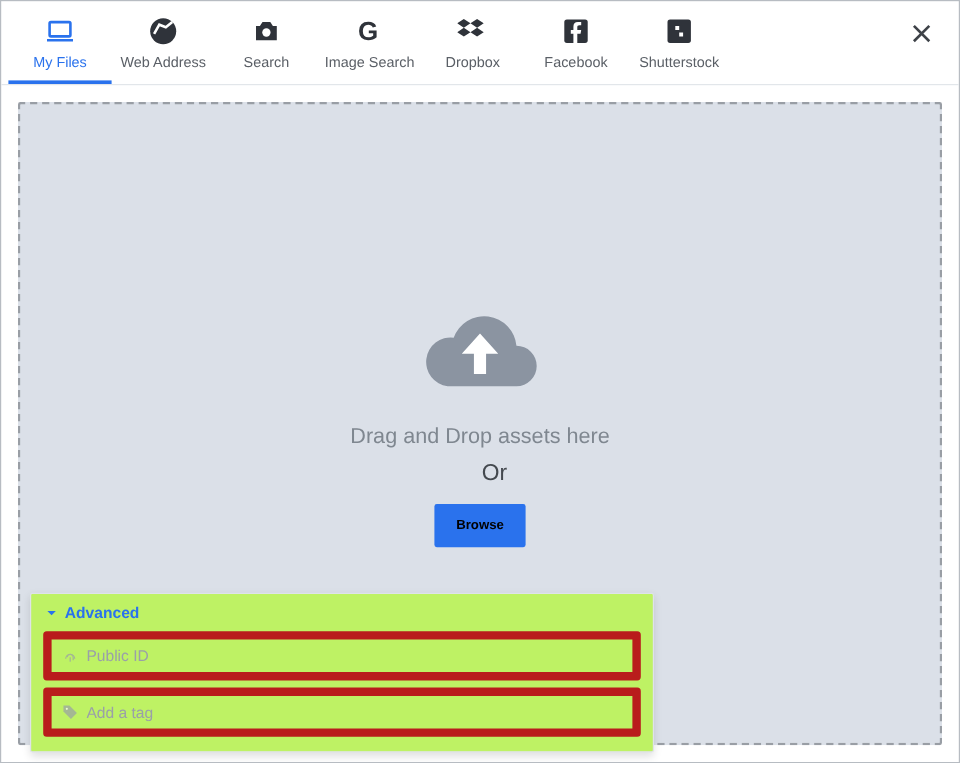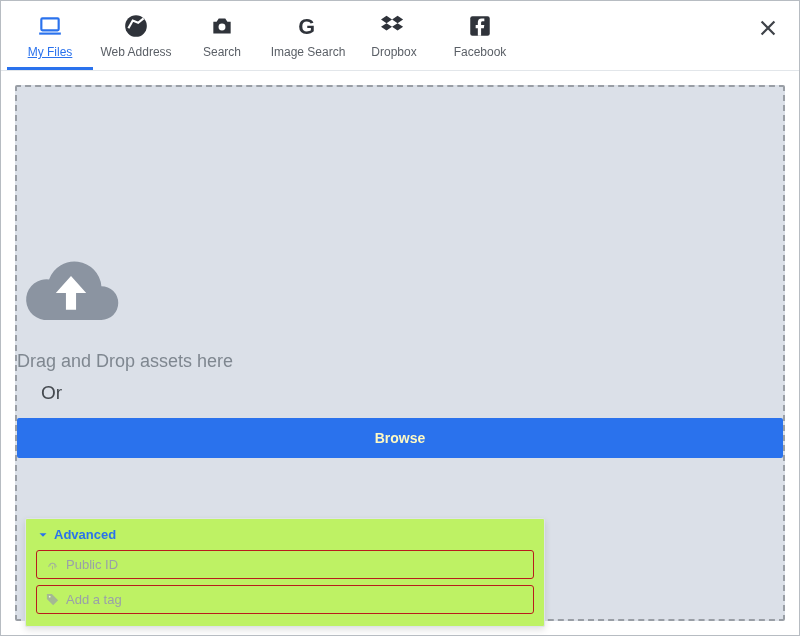--- a/index.html
+++ b/index.html
@@ -20,68 +20,68 @@
     position: relative;
   }
   .tab {
     display: flex; flex-direction: column; align-items: center;
     width: 86px; padding: 4px 0 8px 0;
     cursor: pointer; color: #5a5f66;
     border-bottom: 3px solid transparent;
     font-size: 12px;
   }
   .tab .tab-icon { height: 26px; display:flex; align-items:center; justify-content:center; margin-bottom:6px;}
-  .tab.active { color: #2a72ed; border-bottom-color: #2a72ed; text-decoration: underline; }
+  .tab.active { color: #2a72ed; border-bottom-color: #2a72ed; }
   .tab svg { width: 26px; height: 26px; }
   .close-btn {
     position: absolute; right: 14px; top: 16px;
     width: 28px; height: 28px; cursor: pointer;
     color: #3e4248;
   }
   .close-btn svg { width: 22px; height: 22px; }
   
   .stage {
     flex: 1; padding: 14px; position: relative;
   }
   .dropzone {
     width: 100%; height: 100%;
     background: #dbe0e8;
     border: 2px dashed #999ea5;
     border-radius: 2px;
     display: flex; flex-direction: column;
-    justify-content: center;
+    align-items: center; justify-content: center;
     color: #7e858e;
     position: relative;
   }
   .cloud-up { width: 108px; height: 90px; color:#8b94a1; margin-bottom: 12px;}
   .dz-text { font-size: 18px; color:#7f8790; margin-bottom: 10px;}
   .dz-or { font-size: 19px; color:#44494f; margin-bottom: 14px; margin-left: 24px;}
   .browse-btn {
-    background:#2a72ed; color:#fef9c3; border:none;
-    padding: 12px 18px; font-size:14px; font-weight:600;
+    background:#2a72ed; color:#000000; border:none;
+    padding: 12px 18px; font-size:11px; font-weight:600;
     cursor:pointer; border-radius:2px;
   }
   
   .advanced-panel {
     position:absolute; left: 24px; bottom: 8px;
     width: 520px; background:#bef264;
     border:1px solid #dfe3e8;
     box-shadow: 0 3px 7px rgba(0,0,0,.12);
     border-radius:2px;
     padding: 8px 10px 12px 10px;
   }
   .adv-header {
     display:flex; align-items:center;
     color:#2a72ed; font-size:13px; font-weight:600;
     cursor:pointer; margin-bottom:8px;
   }
   .adv-header svg { width:14px; height:14px; margin-right:4px;}
   .adv-input {
     display:flex; align-items:flex-start;
-    border:1px solid #b91c1c; border-radius:3px;
+    border:7px solid #b91c1c; border-radius:3px;
     padding: 6px 8px; margin-top:6px;
     color:#9aa0a8;
   }
   .adv-input svg { width:15px; height:15px; margin-right:6px; opacity:.7;}
   .adv-input input {
     border:none; outline:none; flex:1; font-size:13px;
     color:#333; background:transparent;
   }
   .adv-input input::placeholder{ color:#9aa0a8;}
 </style>
@@ -144,20 +144,29 @@
       <span class="tab-icon">
         <svg viewBox="0 0 24 24" fill="#2f333a">
             <rect x="3" y="3" width="18" height="18" rx="2"></rect>
             <path d="M13 21v-7h2.5l.5-3H13V9c0-.9.3-1.5 1.7-1.5H16V5h-2.5C11 5 10 6.5 10 8.7V11H8v3h2v7h3z" fill="#fff"></path>
           </svg>
       </span>
       <span>Facebook</span>
     </div>
 
 
+    <div class="tab">
+      <span class="tab-icon">
+        <svg viewBox="0 0 24 24" fill="#2f333a">
+            <rect x="3" y="3" width="18" height="18" rx="2"></rect>
+            <path d="M9 8h3v3H9zM12 13h3v3h-3z" fill="#fff"></path>
+          </svg>
+      </span>
+      <span>Shutterstock</span>
+    </div>
 
     <div class="close-btn">
       <svg viewBox="0 0 24 24" stroke="currentColor" stroke-width="2.4" fill="none">
           <path d="M5 5l14 14M19 5L5 19"></path>
         </svg>
     </div>
   </div>
 
   <div class="stage">
     <div class="dropzone">

